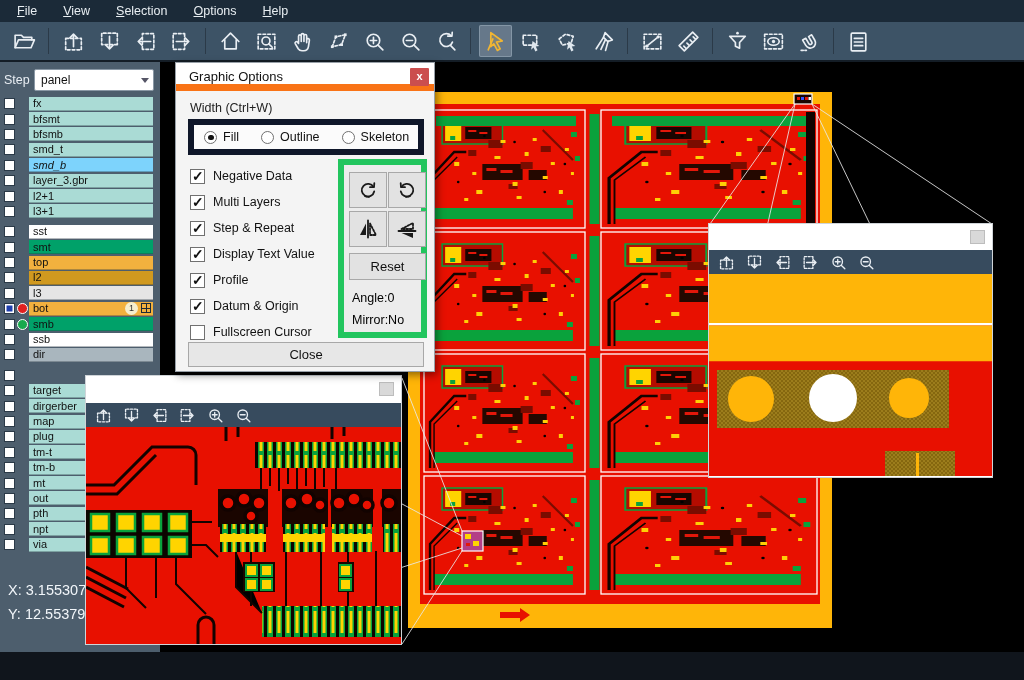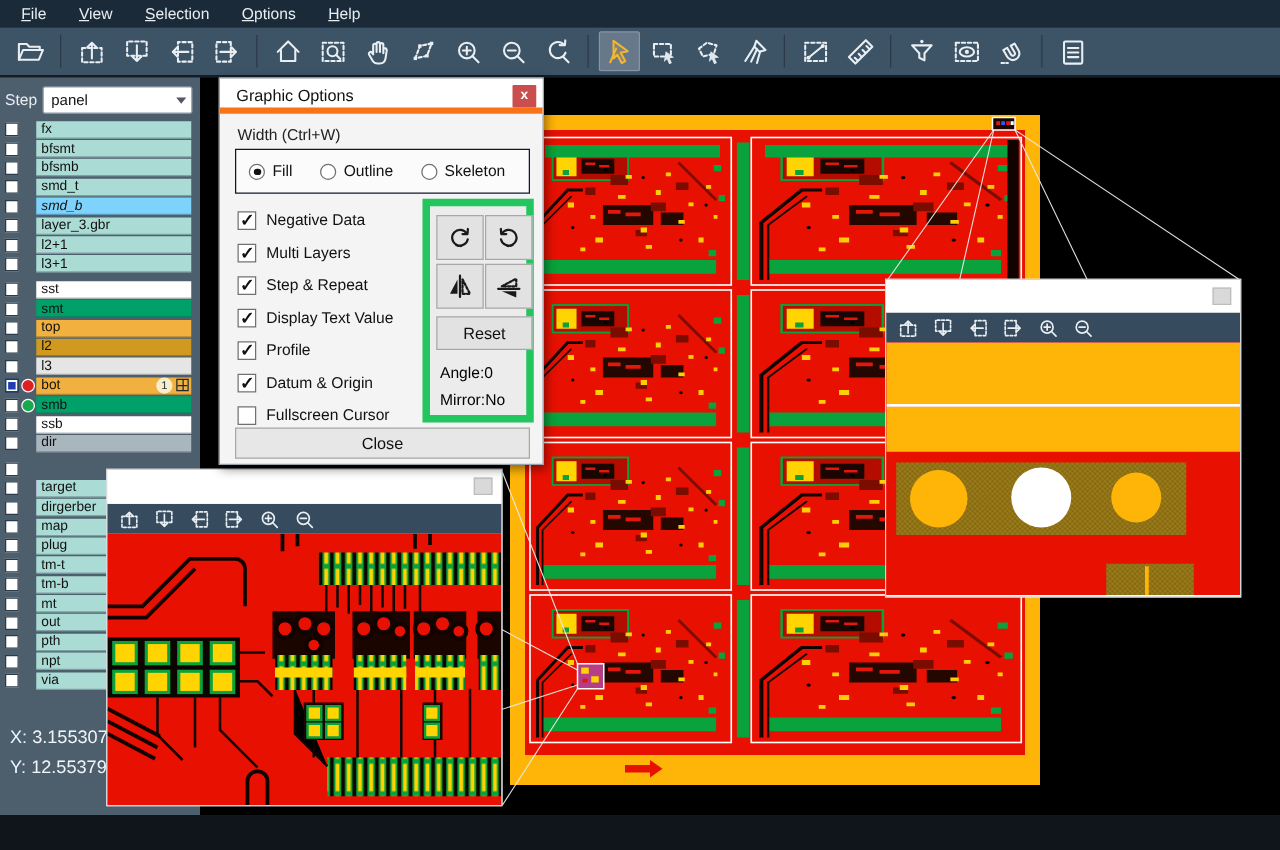--- a/index.html
+++ b/index.html
@@ -57,25 +57,25 @@
   .inset{position:absolute;border:1px solid #cfd4d8;background:#fff;}
   .inset .ititle{position:relative;height:26px;background:#fff;}
   .inset .winbtn{position:absolute;right:7px;top:6px;width:15px;height:14px;background:#d9d9d9;border:1px solid #bdbdbd;}
   .inset .itools{height:24px;background:#374b5e;display:flex;align-items:center;padding-left:8px;gap:9px;}
   .inset .itools .ibtn{width:19px;height:19px;color:#e9eef3;}
   .inset .itools .ibtn svg{width:19px;height:19px;stroke:currentColor;fill:none;stroke-width:1.7;stroke-linecap:round;stroke-linejoin:round;}
   .inset .icontent{position:relative;overflow:hidden;background:#e81000;}
 
   
   .dialog{position:absolute;left:175px;top:62px;width:260px;height:310px;background:#f4f4f4;border:1px solid #98a0a8;box-shadow:2px 3px 8px rgba(0,0,0,.45);}
-  .dtitle{position:relative;height:28px;background:#fff;border-bottom:5px solid #f97316;}
+  .dtitle{position:relative;height:28px;background:#fff;border-bottom:7px solid #f97316;}
   .dtitle .txt{font-size:13px;color:#111;line-height:28px;padding-left:13px;}
   .dclose{position:absolute;right:5px;top:5px;width:19px;height:18px;background:#cb4e4e;color:#fff;font-size:11px;font-weight:bold;text-align:center;line-height:17px;border-radius:1px;}
   .dlabel{position:absolute;left:14px;top:38px;font-size:12.5px;color:#222;}
-  .groupbox{position:absolute;left:12px;top:56px;width:236px;height:36px;background:#fbfbfb;border:1px solid #0f172a;display:flex;align-items:center;}
+  .groupbox{position:absolute;left:12px;top:56px;width:236px;height:36px;background:#fbfbfb;border:6px solid #0f172a;display:flex;align-items:center;}
   .radio{display:flex;align-items:center;gap:6px;font-size:12.5px;color:#111;}
   .radio .rc{width:13px;height:13px;border-radius:50%;background:#fff;border:1px solid #707070;position:relative;flex:none;}
   .radio.sel .rc::after{content:"";position:absolute;left:3px;top:3px;width:5.5px;height:5.5px;border-radius:50%;background:#111;}
   .chkcol{position:absolute;left:14px;top:100px;}
   .chkrow{display:flex;align-items:center;gap:8px;height:26px;font-size:12.5px;color:#111;}
   .cb{width:15px;height:15px;background:#fff;border:1px solid #707070;position:relative;flex:none;}
   .cb.on::after{content:"✓";position:absolute;left:1px;top:-2px;font-size:14px;font-weight:bold;color:#111;}
   .dpanel{position:absolute;left:162px;top:96px;width:89px;height:179px;background:#ececec;border:6px solid #22c55e;}
   .dbtn{position:absolute;width:38px;height:36px;background:#e2e2e2;border:1px solid #a8a8a8;display:flex;align-items:center;justify-content:center;color:#1a1a1a;}
   .dbtn svg{width:24px;height:24px;stroke:currentColor;fill:none;stroke-width:1.8;stroke-linecap:round;stroke-linejoin:round;}

